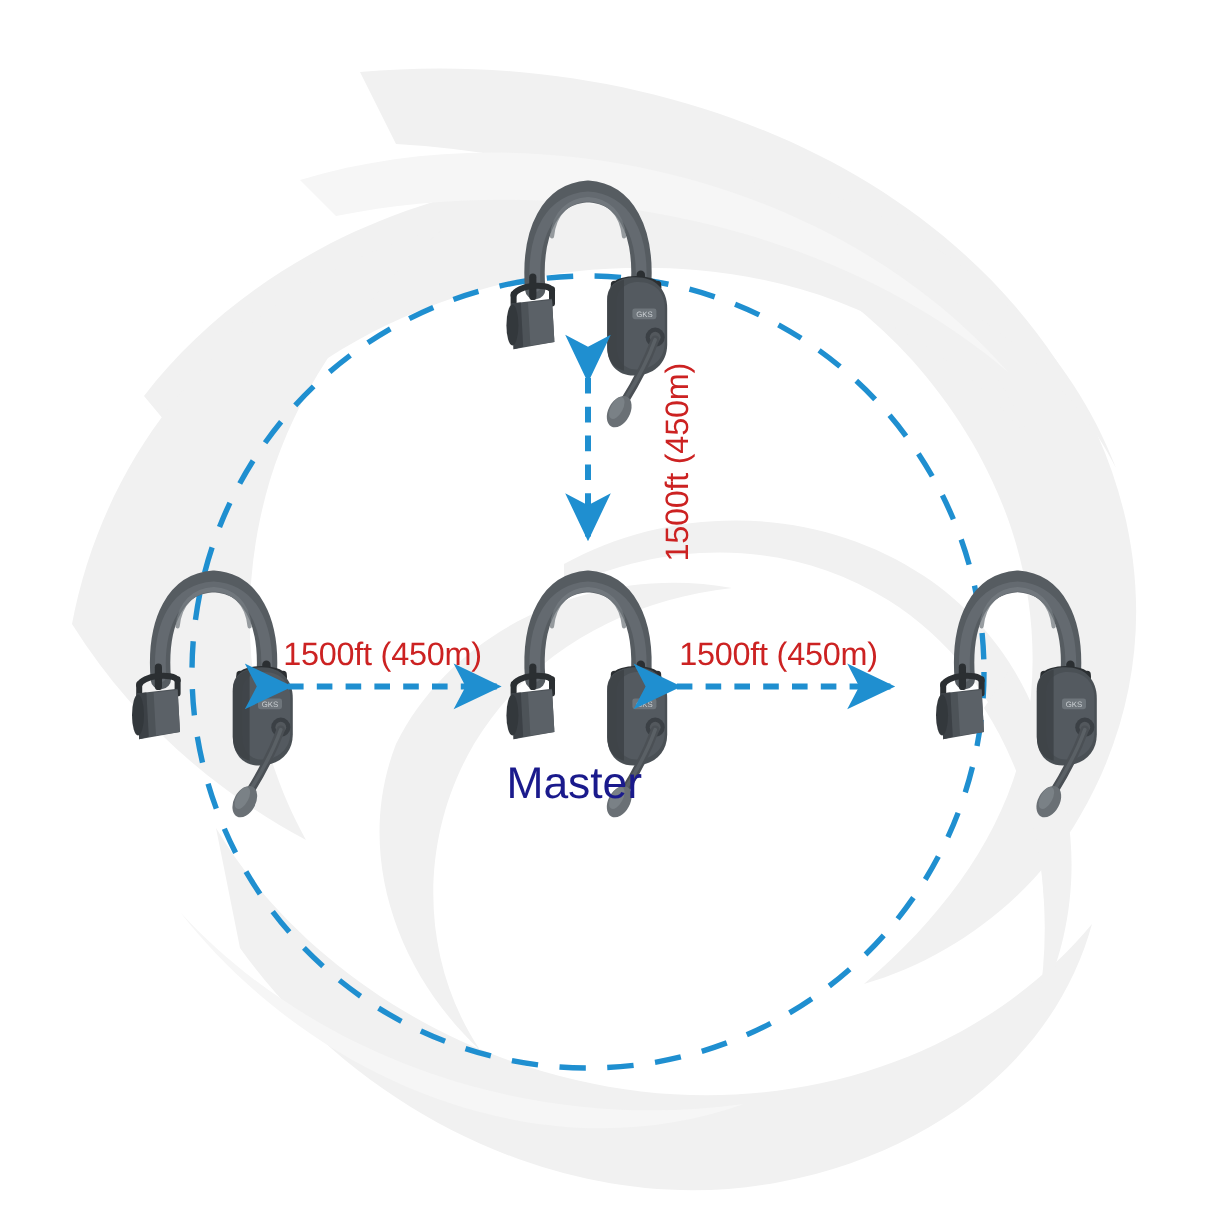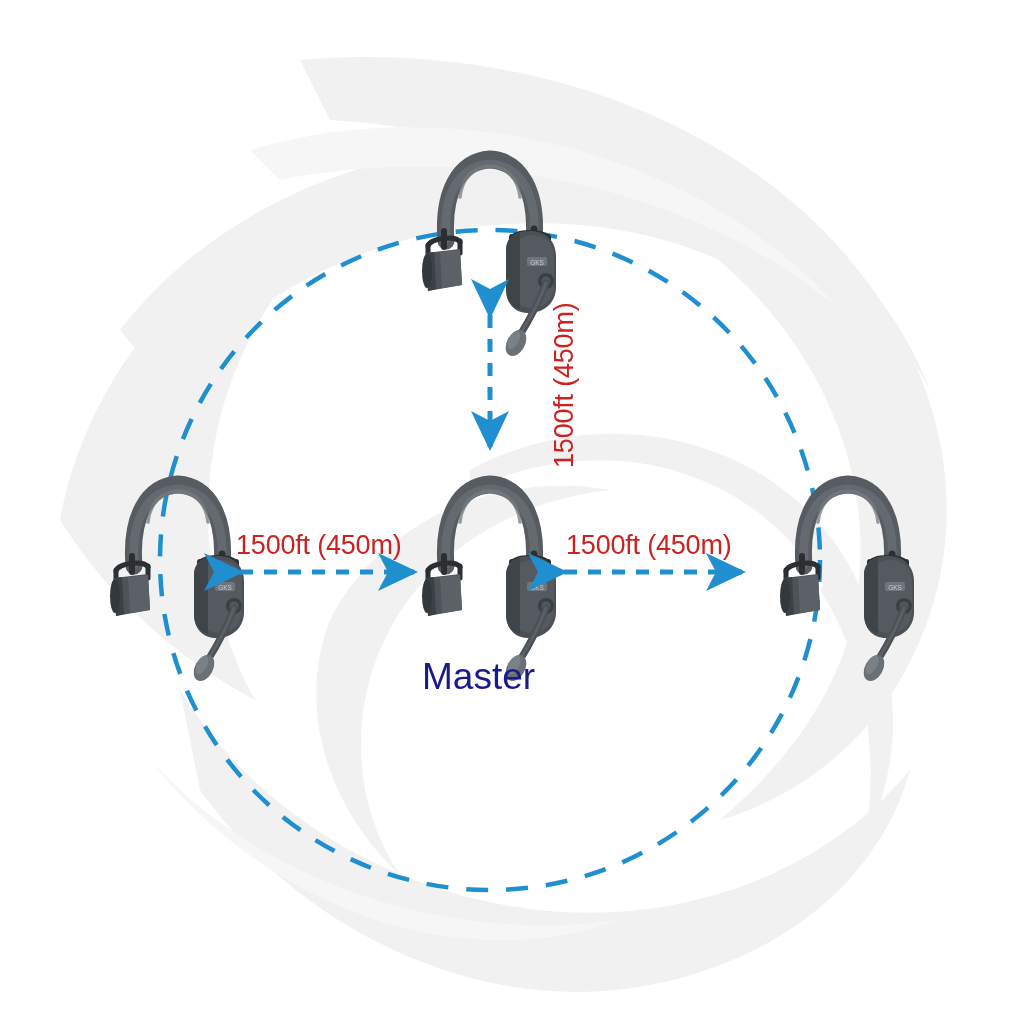--- a/index.html
+++ b/index.html
@@ -152,15 +152,15 @@
       <line x1="564" y1="572" x2="742" y2="572" stroke="#1f8fd0" stroke-width="5" stroke-dasharray="13 11" marker-start="url(#ah-left)" marker-end="url(#ah-right)"></line>
     </g>
   </svg>
 
   <div class="label dist-label-vert" style="left: 549px; top: 468px;">1500ft (450m)</div>
 
   <div class="label dist-label" style="left: 236px; top: 530px;">1500ft (450m)</div>
 
   <div class="label dist-label" style="left: 566px; top: 530px;">1500ft (450m)</div>
 
-  <div class="label master-label" style="left: 422px; top: 656px;">Master</div>
+  <div class="label master-label" style="left: 422px; top: 632px;">Master</div>
 
 </div>
 
 </body></html>

